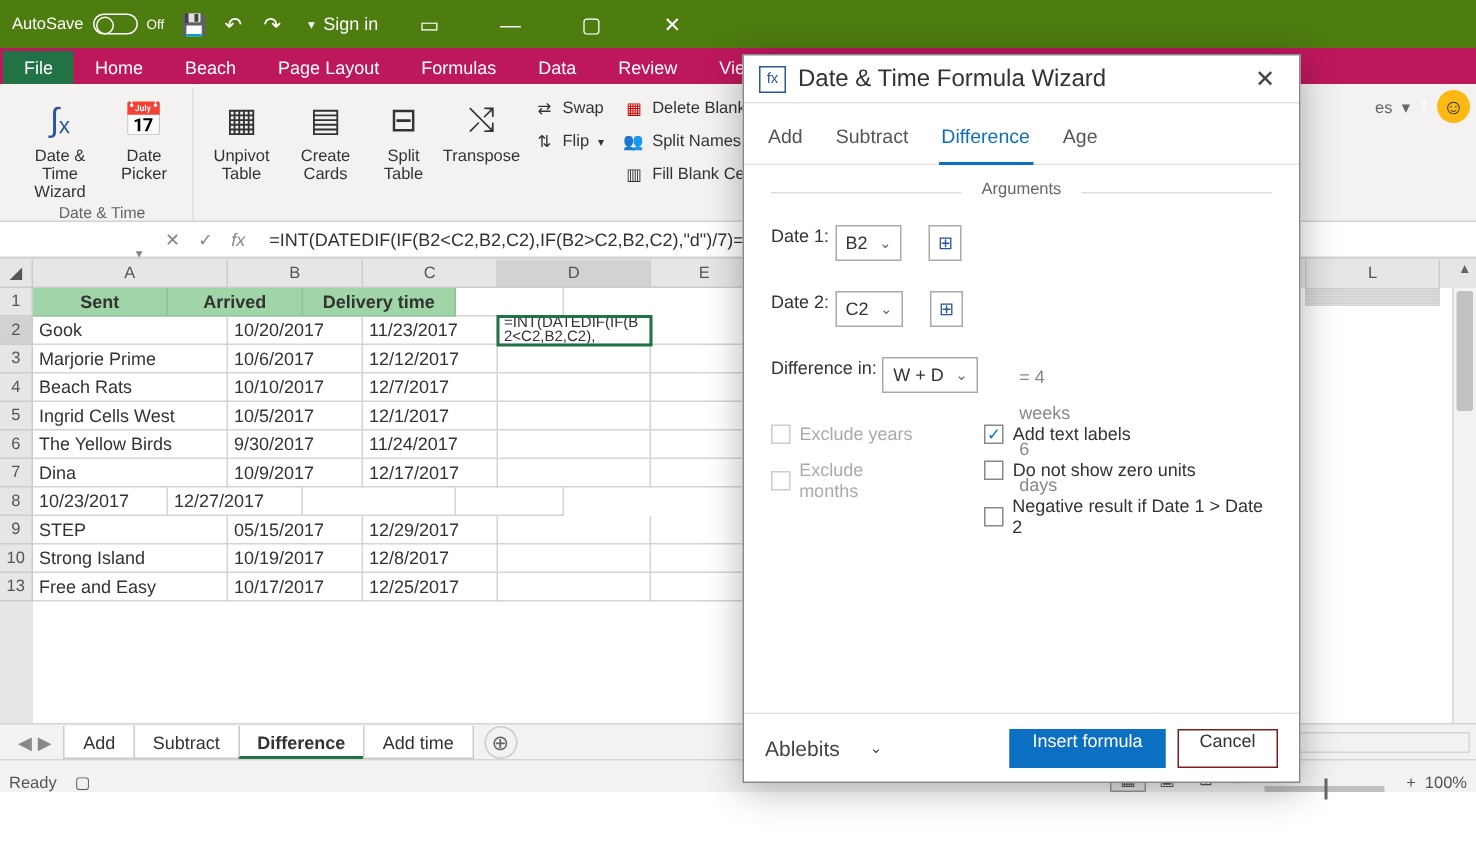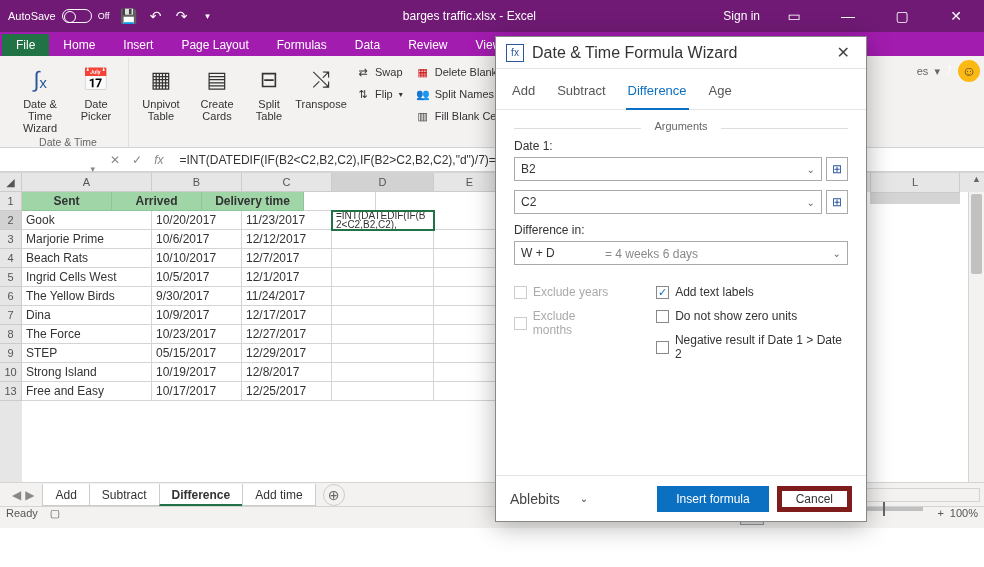--- a/index.html
+++ b/index.html
@@ -1,28 +1,28 @@
 <!DOCTYPE html>
 <html><head>
 <meta charset="utf-8">
 <style>
 *{box-sizing:border-box;margin:0;padding:0;font-family:"Segoe UI",Tahoma,sans-serif}
 body{width:984px;height:567px;overflow:hidden;background:#fff;font-size:12px;color:#333;position:relative}
 
-.titlebar{height:28px;background:#701a75;color:#fff;display:flex;align-items:center;padding:16px 8px}
+.titlebar{height:28px;background:#4d7c0f;color:#fff;display:flex;align-items:center;padding:16px 8px}
 .autosave{display:flex;align-items:center;gap:6px;font-size:11px}
 .toggle{width:30px;height:14px;border:1px solid #fff;border-radius:8px;position:relative}
 .toggle::before{content:"";width:10px;height:10px;border:1px solid #fff;border-radius:50%;position:absolute;left:1px;top:1px}
 .qat{display:flex;gap:10px;margin-left:12px;align-items:center}
 .qat-icon{width:16px;height:16px;display:flex;align-items:center;justify-content:center;font-size:14px;color:#fff}
 .title-center{flex:1;text-align:center;font-size:12px}
 .title-right{display:flex;gap:14px;align-items:center}
 .winbtn{width:40px;height:28px;display:flex;align-items:center;justify-content:center;font-size:14px}
 
-.tabs-row{height:24px;background:#a21caf;display:flex;align-items:flex-end;padding:0 2px}
+.tabs-row{height:24px;background:#be185d;display:flex;align-items:flex-end;padding:0 2px}
 .tab{padding:4px 14px;color:#fff;font-size:12px;cursor:pointer}
 .tab.file{background:#217346;color:#fff}
 
 .ribbon{height:92px;background:#f3f2f1;border-bottom:1px solid #d4d4d4;display:flex;padding:2px 8px 0 8px;position:relative}
 .group{display:flex;flex-direction:column;padding:0 6px;border-right:1px solid #e0e0e0}
 .group-content{flex:1;display:flex;gap:4px;align-items:flex-start;padding-top:4px}
 .group-label{text-align:center;font-size:10.5px;color:#666;padding-bottom:2px}
 .bigbtn{display:flex;flex-direction:column;align-items:center;width:52px;padding:2px;cursor:pointer;text-align:center}
 .bigbtn .icon{width:32px;height:32px;display:flex;align-items:center;justify-content:center;font-size:22px;margin-bottom:2px}
 .bigbtn .label{font-size:11px;line-height:1.1}
@@ -59,92 +59,91 @@
 
 .sheettabs{height:24px;border-top:1px solid #d4d4d4;display:flex;align-items:center;padding:0 4px;background:#f3f2f1;gap:0}
 .sheet-nav{display:flex;gap:4px;padding:0 8px;color:#888}
 .sheettab{padding:0 12px;height:22px;line-height:22px;font-size:12px;border:1px solid #ccc;border-top:none;background:#fff;cursor:pointer;margin-right:-1px}
 .sheettab.active{font-weight:bold;border-bottom:2px solid #217346;background:#fff}
 .sheettab-add{width:22px;height:22px;border:1px solid #ccc;border-radius:50%;margin-left:8px;display:flex;align-items:center;justify-content:center;font-size:14px;color:#666}
 .sheet-scroll{flex:1}
 .sheet-hscroll{width:300px;height:14px;background:#f3f2f1;border:1px solid #d4d4d4;margin-left:8px;display:flex;align-items:center}
 .sheet-hscroll .hthumb{width:120px;height:10px;background:#c1c1c1;margin-left:2px}
 
-.statusbar{height:22px;background:#f3f2f1;border-top:1px solid #d4d4d4;display:flex;align-items:flex-start;padding:0 6px;font-size:11px;color:#555}
+.statusbar{height:22px;background:#f3f2f1;border-top:1px solid #d4d4d4;display:flex;align-items:flex-end;padding:0 6px;font-size:11px;color:#555}
 .statusbar .sep{flex:1}
 .viewbtn{width:24px;height:18px;display:flex;align-items:center;justify-content:center;border:1px solid transparent;margin:0 1px}
 .viewbtn.active{border:1px solid #999;background:#e3e3e3}
 .zoom-slider{width:80px;height:4px;background:#c0c0c0;margin:0 8px;position:relative}
 .zoom-slider::before{content:"";position:absolute;width:2px;height:14px;background:#666;left:50%;top:-5px}
 
 .wizard{position:absolute;left:495px;top:36px;width:372px;height:486px;background:#fff;border:1px solid #888;box-shadow:0 4px 24px rgba(0,0,0,.3);z-index:10;display:flex;flex-direction:column}
 .wiz-title{height:32px;display:flex;align-items:center;padding:0 10px;border-bottom:1px solid #e5e5e5}
 .wiz-title .wicon{width:18px;height:18px;border:1px solid #2A579A;margin-right:8px;display:flex;align-items:center;justify-content:center;font-size:10px;color:#2A579A}
 .wiz-title .txt{flex:1;font-size:16px}
 .wiz-title .close{font-size:16px;color:#444;cursor:pointer;padding:2px 6px}
 .wiz-tabs{display:flex;gap:18px;padding:8px 14px 0 14px;border-bottom:1px solid #e5e5e5}
 .wiz-tab{padding:6px 2px 10px 2px;font-size:13px;color:#555;cursor:pointer}
 .wiz-tab.active{color:#0B6FC2;border-bottom:2px solid #0B6FC2;margin-bottom:-1px}
 .wiz-body{flex:1;padding:10px 18px;display:flex;flex-direction:column;gap:14px}
 .args-fieldset{position:relative;padding-top:10px}
 .args-fieldset .legend{position:absolute;top:0;left:0;right:0;text-align:center;font-size:11px;color:#666}
 .args-fieldset .legend::before,.args-fieldset .legend::after{content:"";position:absolute;top:8px;height:1px;background:#ddd;width:38%}
 .args-fieldset .legend::before{left:0}.args-fieldset .legend::after{right:0}
-.field{display:flex;flex-direction:column;gap:4px;margin-top:9px}
+.field{display:flex;flex-direction:row;gap:4px;margin-top:20px}
 .field label{font-size:12px;color:#333}
-.field .inputrow{display:flex;gap:4px}
+.field .inputrow{display:flex;gap:18px}
 .field .input{flex:1;height:24px;border:1px solid #aaa;padding:0 22px 0 6px;font-size:12px;display:flex;align-items:center;position:relative;background:#fff}
 .field .input .chev{position:absolute;right:6px;color:#666;font-size:10px}
 .field .rangebtn{width:22px;height:24px;border:1px solid #aaa;display:flex;align-items:center;justify-content:center;font-size:12px;color:#2A579A}
 .diff-input{position:relative}
 .diff-input .example{position:absolute;left:90px;top:0;line-height:24px;font-size:12px;color:#888}
 .checks{display:flex;gap:40px;margin-top:20px}
 .checks-col{display:flex;flex-direction:column;gap:10px}
 .chk{display:flex;align-items:center;gap:6px;font-size:12px;color:#333}
 .chk.disabled{color:#aaa}
 .chk .box{width:13px;height:13px;border:1px solid #888;display:flex;align-items:center;justify-content:center;font-size:11px;color:#0B6FC2;background:#fff}
 .chk.disabled .box{border-color:#ccc}
 .wiz-footer{height:46px;border-top:1px solid #e5e5e5;display:flex;align-items:center;padding:0 14px;gap:8px}
 .brand{font-size:14px;color:#444;display:flex;align-items:center;gap:20px}
 .wiz-footer .sep{flex:1}
-.btn{height:26px;padding:0 14px;font-size:12px;border:5px solid #7f1d1d;background:#fff;cursor:pointer;display:flex;align-items:center}
+.btn{height:26px;padding:0 14px;font-size:12px;border:1px solid #7f1d1d;background:#fff;cursor:pointer;display:flex;}
 .btn.primary{background:#0B6FC2;color:#fff;border-color:#0B6FC2}
 
 .cA{width:130px}.cB{width:90px}.cC{width:90px}.cD{width:102px}.cE{width:72px}.cL{width:90px}
 .extra-cols{position:absolute;right:16px;top:0;bottom:0;width:98px;display:flex;flex-direction:column}
 </style>
 </head>
 <body>
 
 <div class="titlebar">
   <div class="autosave">
     <span>AutoSave</span>
     <span class="toggle"></span>
     <span style="font-size:9px">Off</span>
   </div>
   <div class="qat">
     <span class="qat-icon">💾</span>
     <span class="qat-icon">↶</span>
     <span class="qat-icon">↷</span>
     <span class="qat-icon" style="font-size:9px">▾</span>
   </div>
-  <div class="title-center">barges traffic.xlsx - Excel</div>
   <div class="title-right">
     <span>Sign in</span>
     <span class="winbtn">▭</span>
     <span class="winbtn">―</span>
     <span class="winbtn">▢</span>
     <span class="winbtn">✕</span>
   </div>
 </div>
 
 <div class="tabs-row">
   <div class="tab file">File</div>
   <div class="tab">Home</div>
-  <div class="tab">Insert</div>
+  <div class="tab">Beach</div>
   <div class="tab">Page Layout</div>
   <div class="tab">Formulas</div>
   <div class="tab">Data</div>
   <div class="tab">Review</div>
   <div class="tab">View</div>
 </div>
 
 <div class="ribbon">
   <div class="group">
     <div class="group-content">
@@ -293,21 +292,20 @@
           <div class="cell cE"></div>
         </div>
         <div class="row">
           <div class="cell cA">Dina</div>
           <div class="cell cB date">10/9/2017</div>
           <div class="cell cC date">12/17/2017</div>
           <div class="cell cD"></div>
           <div class="cell cE"></div>
         </div>
         <div class="row">
-          <div class="cell cA">The Force</div>
           <div class="cell cB date">10/23/2017</div>
           <div class="cell cC date">12/27/2017</div>
           <div class="cell cD"></div>
           <div class="cell cE"></div>
         </div>
         <div class="row">
           <div class="cell cA">STEP</div>
           <div class="cell cB date">05/15/2017</div>
           <div class="cell cC date">12/29/2017</div>
           <div class="cell cD"></div>
@@ -401,20 +399,21 @@
         <label>Date 1:</label>
         <div class="inputrow">
           <div class="input">
               <span>B2</span>
               <span class="chev">⌄</span>
             </div>
           <div class="rangebtn">⊞</div>
         </div>
       </div>
       <div class="field">
+        <label>Date 2:</label>
         <div class="inputrow">
           <div class="input">
               <span>C2</span>
               <span class="chev">⌄</span>
             </div>
           <div class="rangebtn">⊞</div>
         </div>
       </div>
       <div class="field">
         <label>Difference in:</label>

